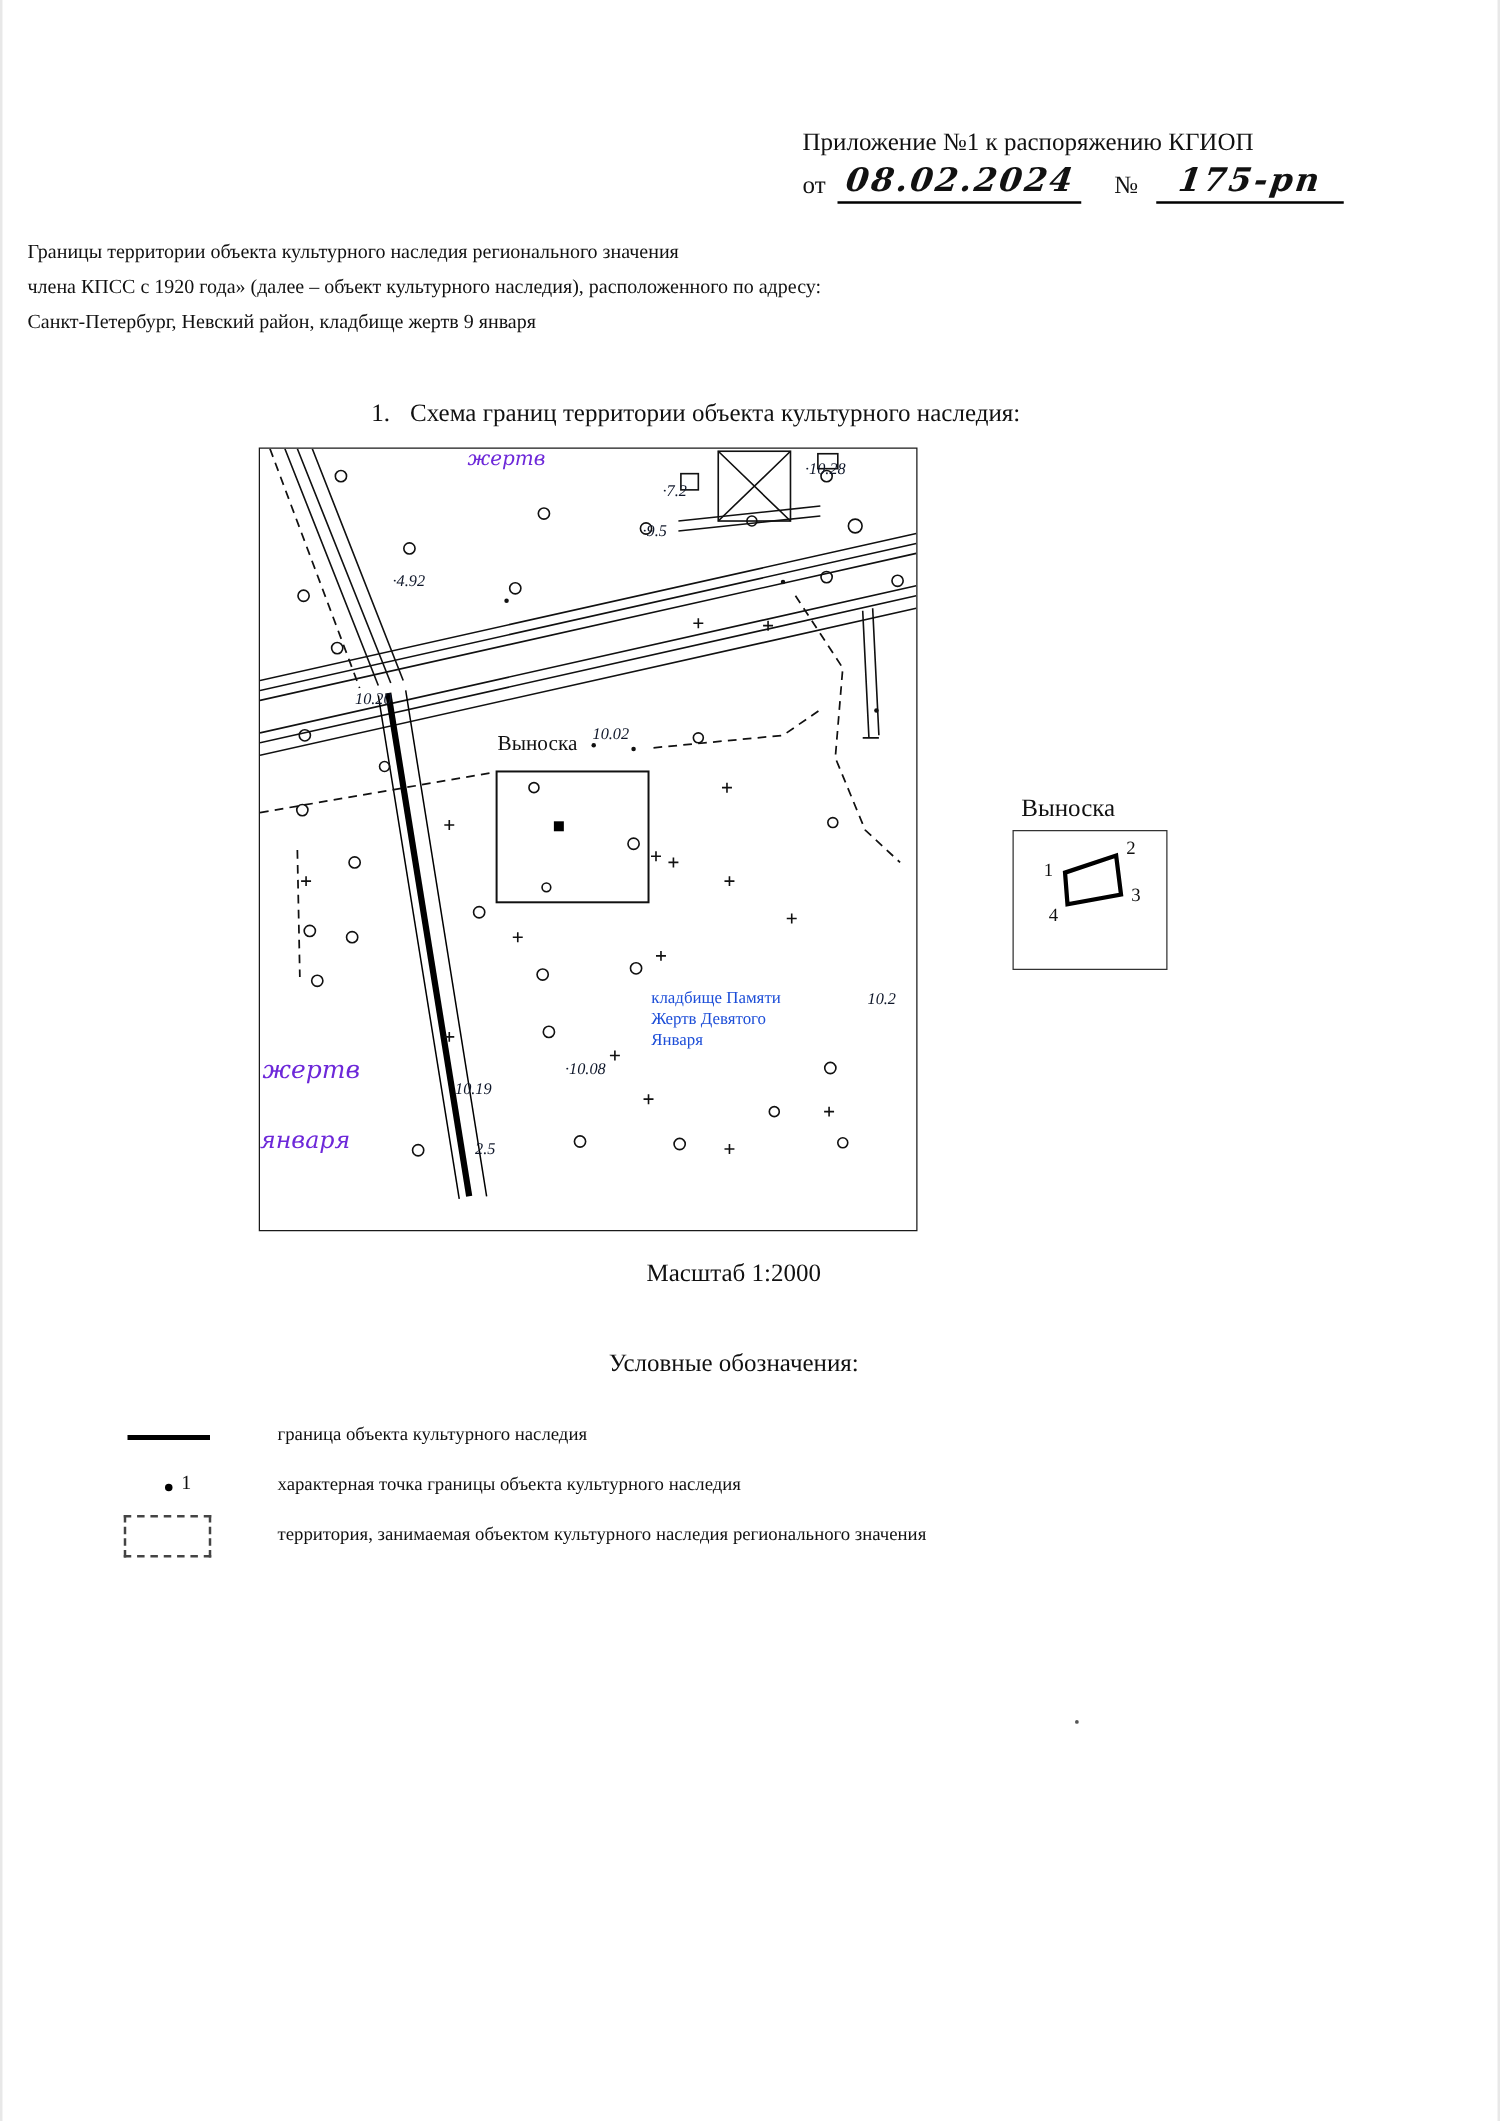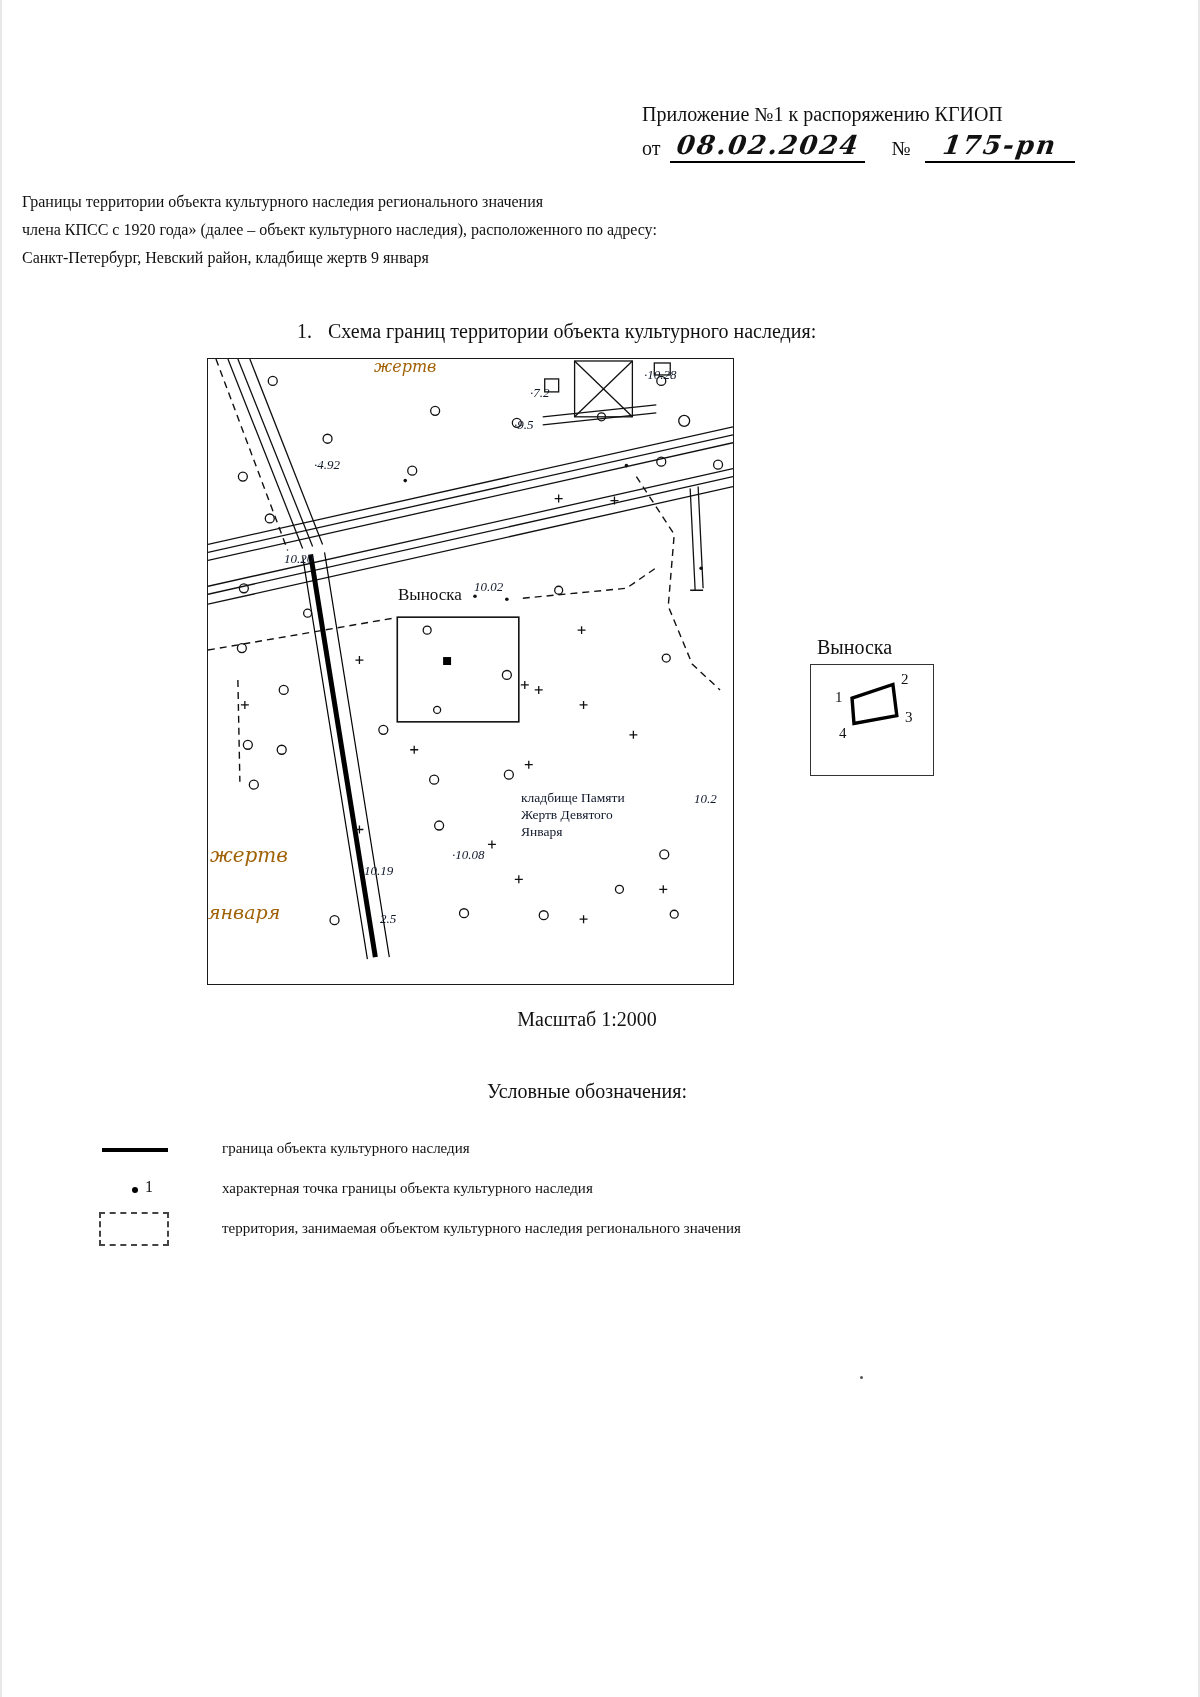--- a/index.html
+++ b/index.html
@@ -20,22 +20,22 @@
   
   .title{left:20px;top:188px;width:1160px;text-align:left;font-size:16px;line-height:28px;}
   .sec1{left:295px;top:320px;font-size:20px;}
   .sec-num{margin-right:16px;}
 
   
   .map{left:205px;top:358px;width:527px;height:627px;border:1.5px solid #1a1a1a;box-sizing:border-box;}
   .map svg{position:absolute;left:0;top:0;width:100%;height:100%;}
   .map-label{position:absolute;white-space:nowrap;}
   .elev{font-size:13px;font-style:italic;color:#0f172a;}
-  .cem{font-size:13.5px;line-height:17px;color:#0f172a;}
-  .script{font-family:"DejaVu Serif",serif;font-style:italic;color:#a16207;}
+  .cem{font-size:13.5px;line-height:17px;color:#1d4ed8;}
+  .script{font-family:"DejaVu Serif",serif;font-style:italic;color:#6d28d9;}
   .vyn-map{font-size:17px;}
 
   
   .callout-title{left:815px;top:636px;font-size:20px;}
   .callout-box{left:808px;top:664px;width:124px;height:112px;border:1.5px solid #333;box-sizing:border-box;}
   .callout-box .pt{position:absolute;font-size:15px;}
 
   
   .scale{left:0;top:1008px;width:1170px;text-align:center;font-size:20px;}
   .legend-title{left:0;top:1080px;width:1170px;text-align:center;font-size:20px;}

